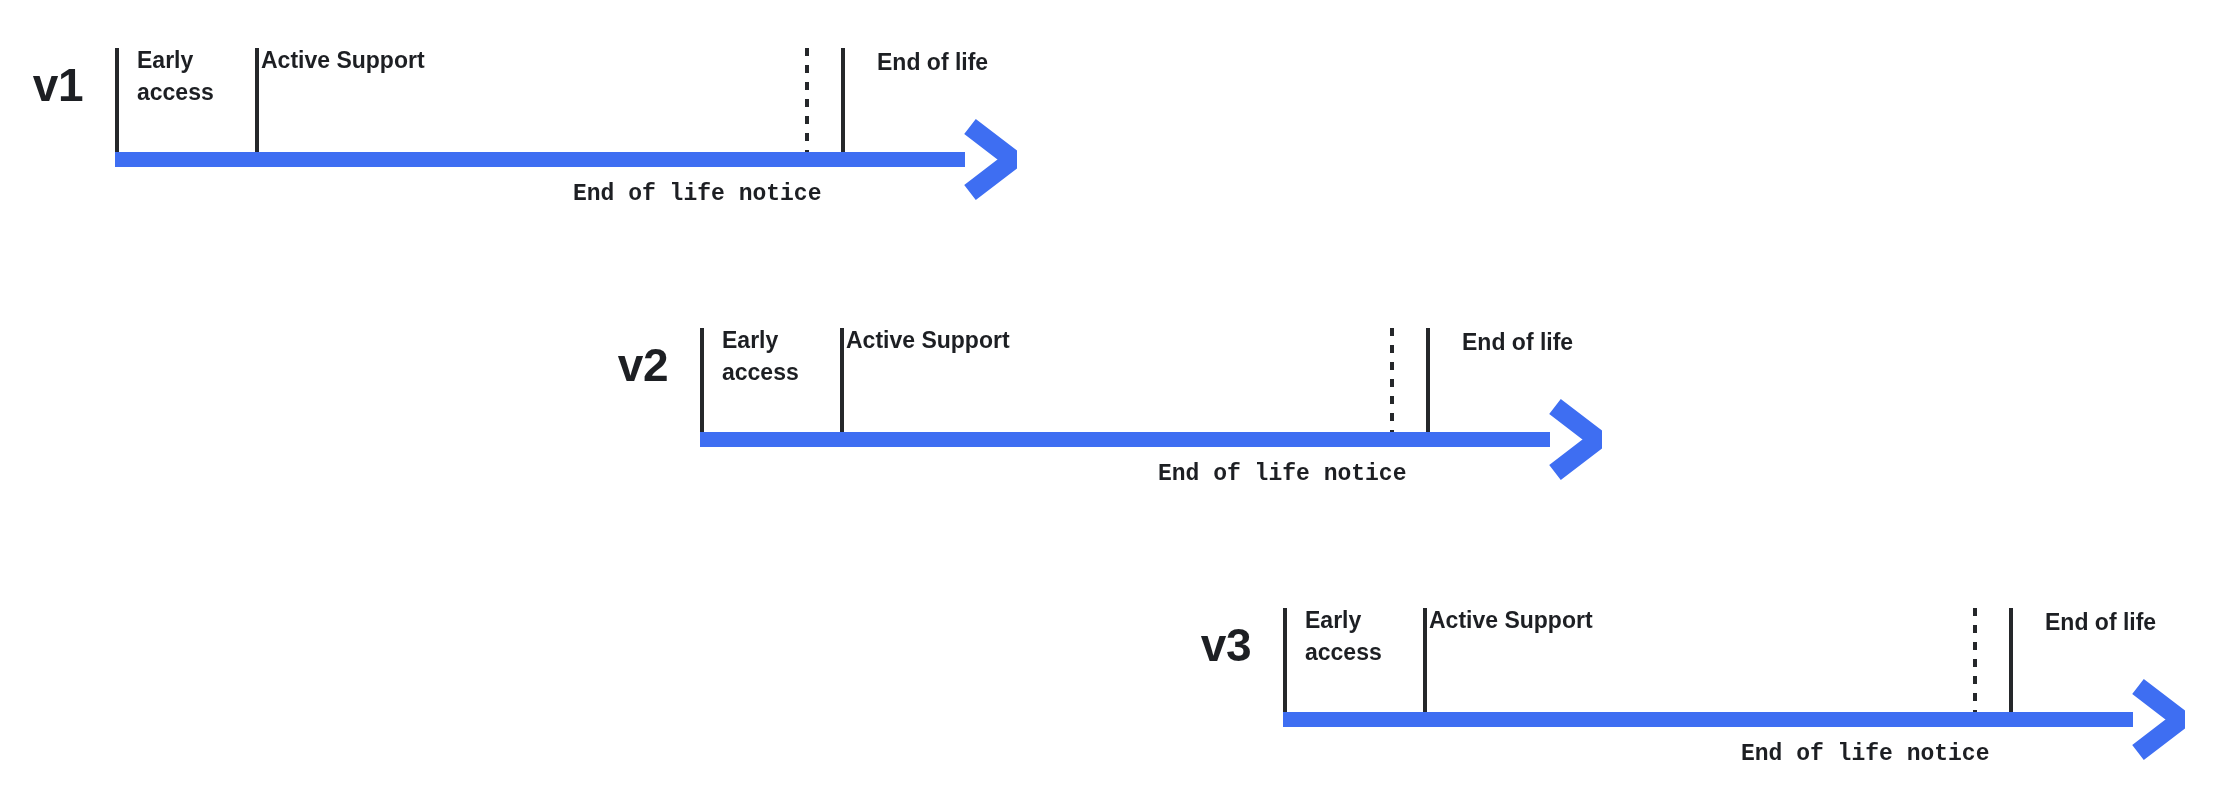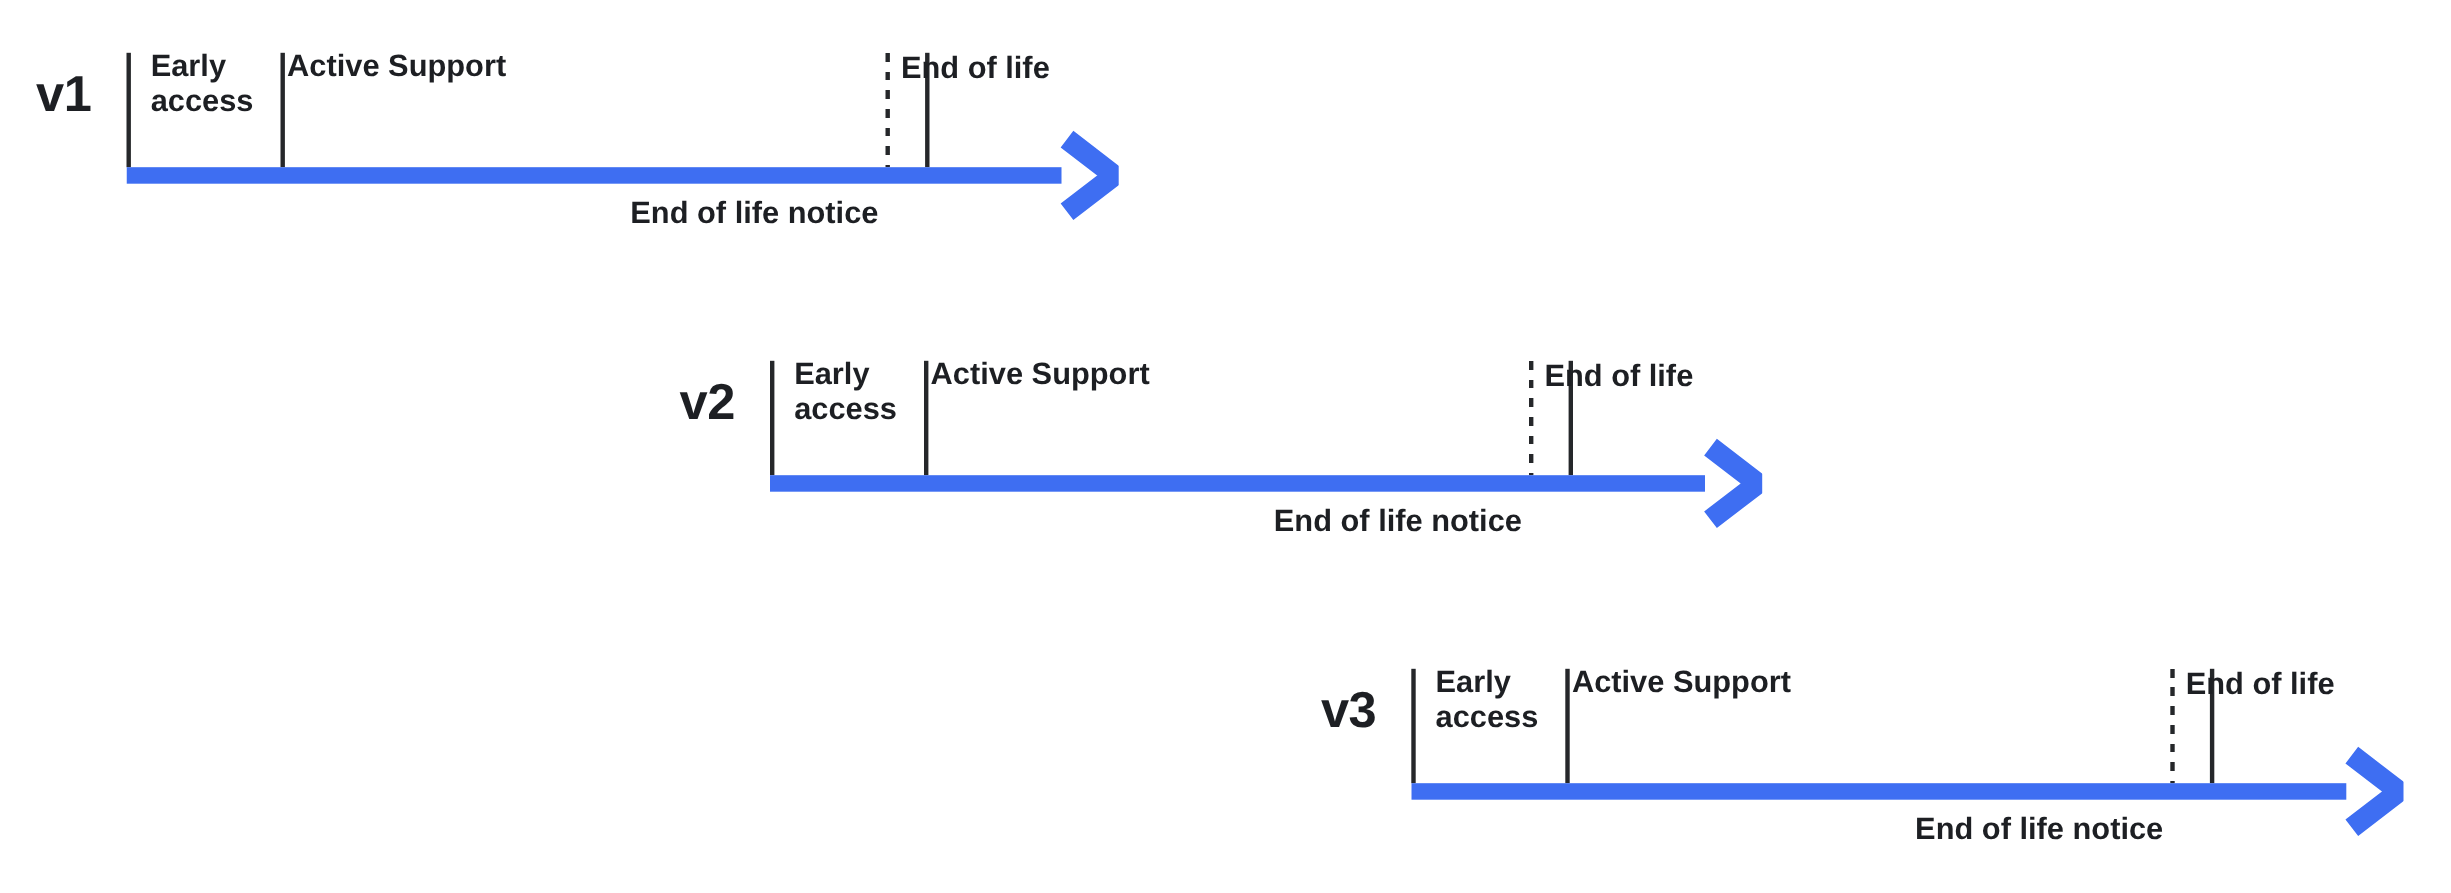--- a/index.html
+++ b/index.html
@@ -71,30 +71,30 @@
   .arrow-svg polyline {
     fill: none;
     stroke: var(--arrow, #3e6ef2);
     stroke-width: 19;
     stroke-linecap: butt;
     stroke-linejoin: miter;
     stroke-miterlimit: 10;
   }
   .phase-label {
     position: absolute;
-    font-size: 28px;
+    font-size: 23px;
     line-height: 32px;
     font-weight: 700;
     color: var(--text, #1d1f23);
     white-space: pre-line;
   }
   .lbl-early  { left: 120px; top: 4px;   }
   .lbl-active { left: 244px; top: 4px;   white-space: nowrap; }
-  .lbl-eol    { left: 802px; top: 6px;   white-space: nowrap; text-align: right; }
-  .lbl-notice { left: 556px; top: 138px; white-space: nowrap; }
+  .lbl-eol    { left: 860px; top: 6px;   white-space: nowrap; text-align: right; }
+  .lbl-notice { left: 556px; top: 138px; white-space: nowrap; font-family: Liberation Mono, monospace; }
 </style>
 </head>
 <body>
 
 <div class="canvas">
 
   <div class="timeline row1">
     <div class="version">v1</div>
     <div class="tick start"></div>
     <div class="tick mid"></div>

